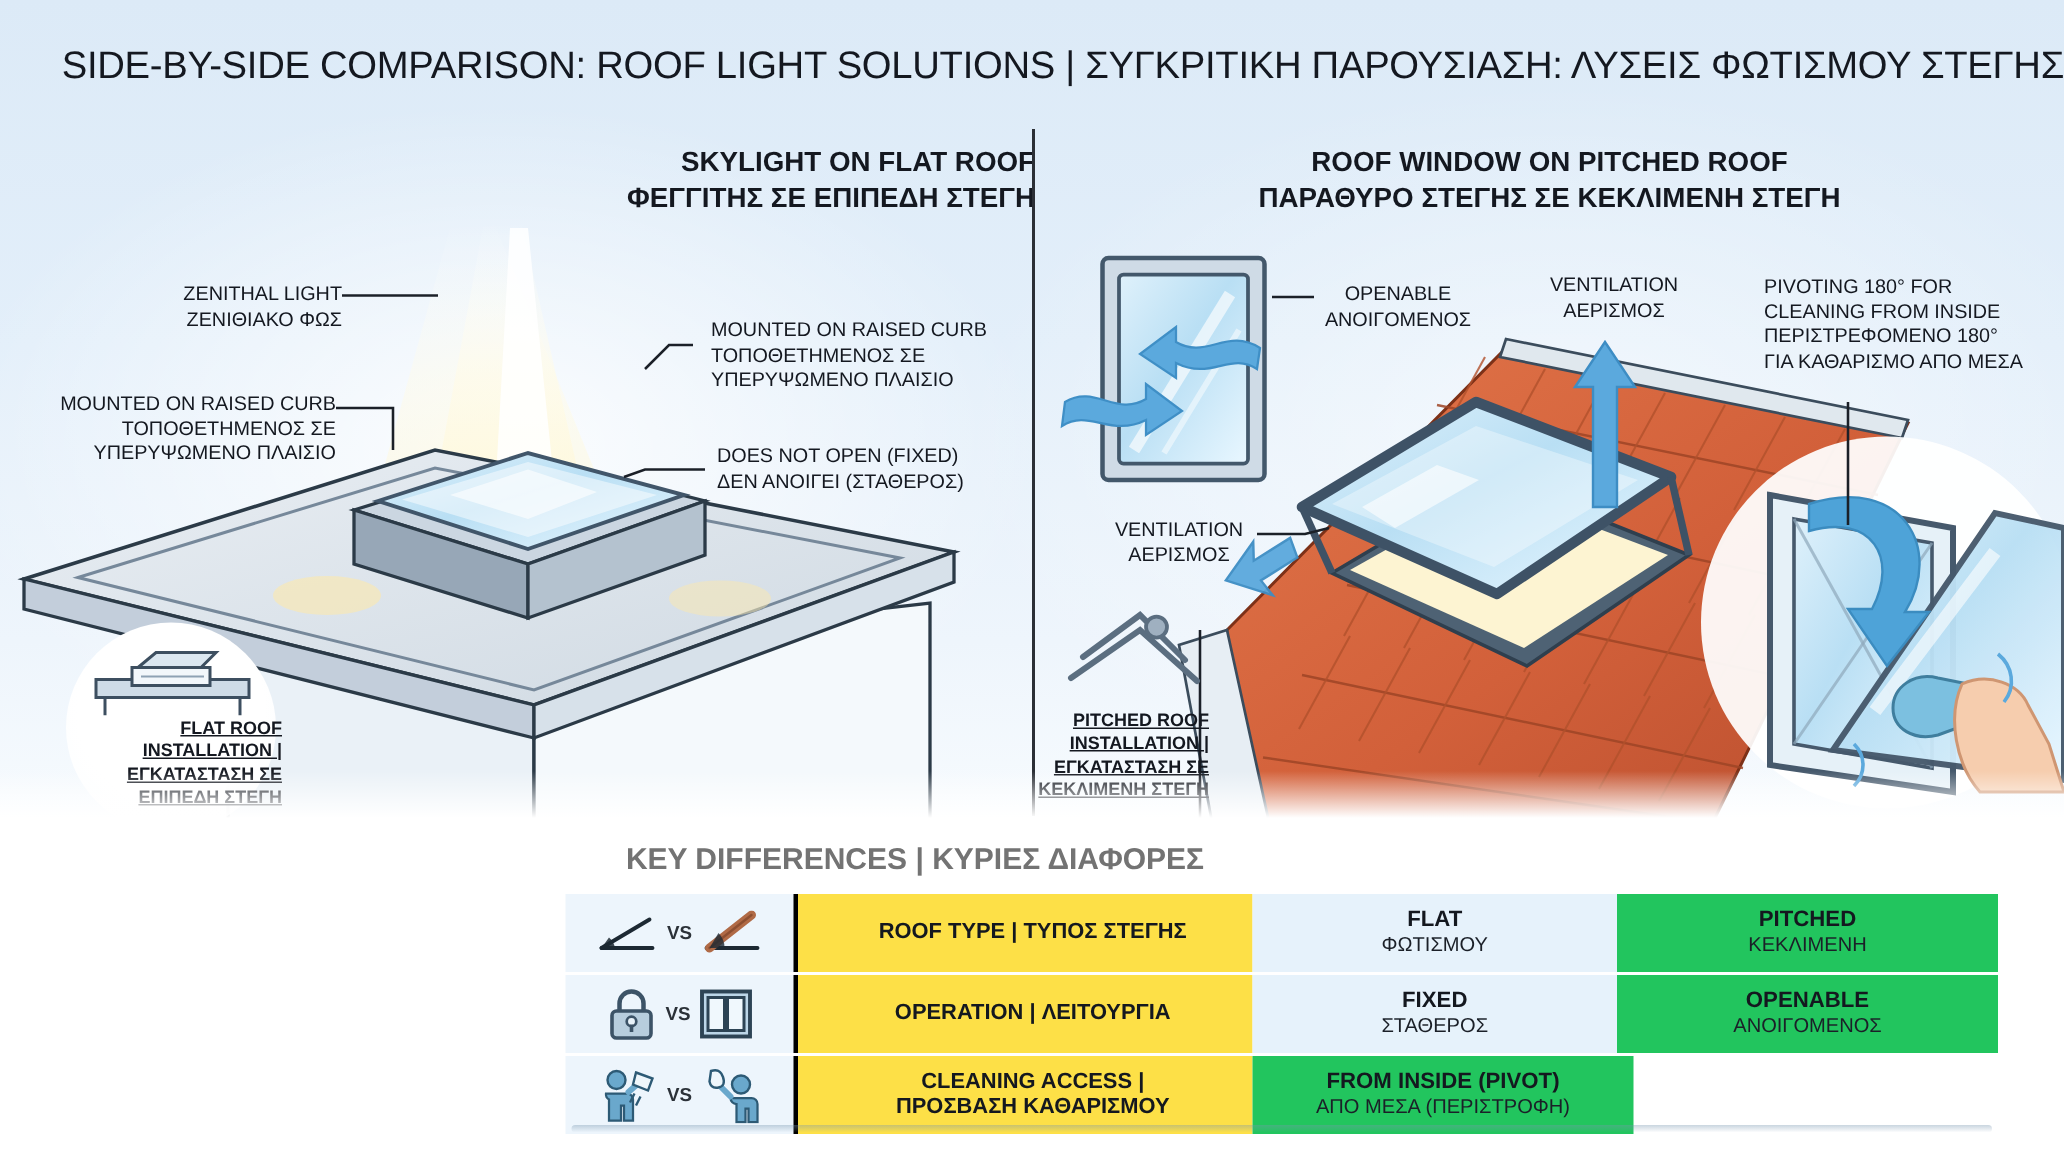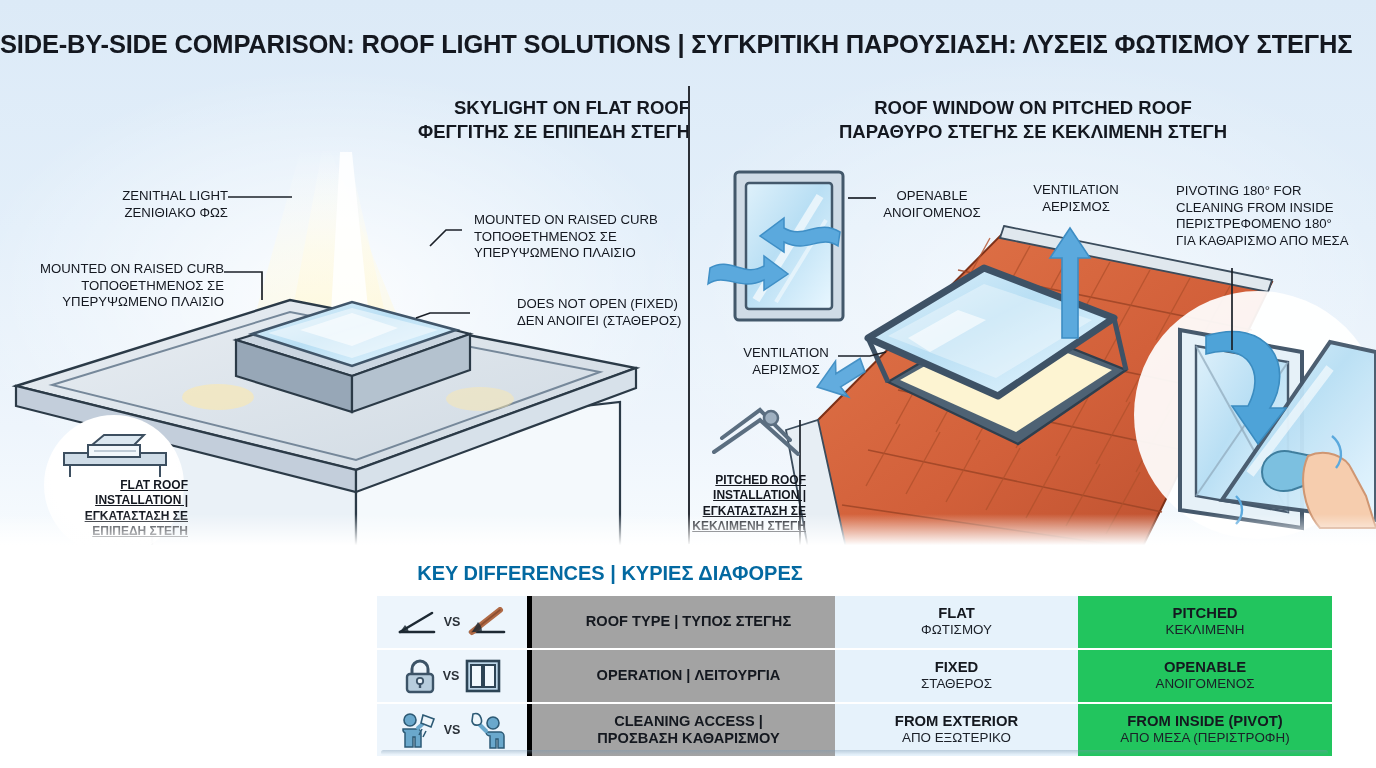--- a/index.html
+++ b/index.html
@@ -23,24 +23,25 @@
   }
   .hero-fade {
     position:absolute; left:0; bottom:0; width:100%; height:34px;
     background:linear-gradient(180deg, rgba(255,255,255,0) 0%, #ffffff 92%);
     pointer-events:none;
   }
 
   
   .main-title {
     position:absolute; left:0; top:30px; width:1376px;
-    text-align:left;
-    font-size:25.5px; font-weight:bold; letter-spacing:-0.2px;
+    text-align:right;
+    font-size:25.5px; font-weight:normal; letter-spacing:-0.2px;
     color:#141820;
     white-space:nowrap;
+    padding-left:28px;
   }
   .panel-head {
     position:absolute; text-align:center;
     font-size:18.5px; font-weight:bold; line-height:1.32;
     color:#141820; white-space:nowrap;
   }
   .panel-head.left { left:0; top:96px; width:690px;text-align:right; }
   .panel-head.right { left:690px; top:96px; width:686px; }
 
   .divider {
@@ -63,32 +64,32 @@
     background:radial-gradient(circle at 50% 42%, #ffffff 58%, rgba(255,255,255,0.72) 100%);
   }
   .badge-cap {
     position:absolute; text-align:right; font-weight:bold;
     font-size:12px; line-height:1.28; color:#141820;text-decoration:underline;
   }
 
   
   .kd-title {
     position:absolute; left:0; top:562px; width:1220px;
-    text-align:center; font-size:20px; font-weight:bold; color:#0369a1;
+    text-align:center; font-size:20px; font-weight:bold; color:#737373;
   }
   .kd-title .sep { font-weight:bold; }
 
   .table {
     position:absolute; left:377px; top:596px; width:955px;
   }
   .trow { display:flex; height:52px; margin-bottom:2px; align-items:stretch; }
   .trow:last-child { margin-bottom:0; }
   .cell { display:flex; flex-direction:column; align-items:center; justify-content:center; }
-  .c-icon  { width:155px; background:#edf5fc; border-right:5px solid #000000; }
-  .c-label { width:303px; background:#a3a3a3;padding-left:10px; }
+  .c-icon  { width:155px; background:#edf5fc; border-right:3px solid #000000; }
+  .c-label { width:303px; background:#fde047;padding-left:10px; }
   .c-a     { width:243px; background:#e6f2fb; }
   .c-b     { width:254px; background:#22c55e; }
 
   .c-icon .ic-wrap { display:flex; align-items:center; justify-content:center; gap:6px; width:100%; }
   .vs { font-size:12.5px; font-weight:bold; color:#2b3138; }
 
   .t-label {
     text-align:center; font-size:14.6px; font-weight:bold; color:#14181f; line-height:1.18;
   }
   .t-en { font-size:14.8px; font-weight:bold; color:#14181f; line-height:1.15; }
@@ -302,21 +303,21 @@
       <div class="el">ΤΟΠΟΘΕΤΗΜΕΝΟΣ ΣΕ</div>
       <div class="el">ΥΠΕΡΥΨΩΜΕΝΟ ΠΛΑΙΣΙΟ</div>
     </div>
 
     <div class="lbl" style="left:474px; top:212px;">
       <div class="en">MOUNTED ON RAISED CURB</div>
       <div class="el">ΤΟΠΟΘΕΤΗΜΕΝΟΣ ΣΕ</div>
       <div class="el">ΥΠΕΡΥΨΩΜΕΝΟ ΠΛΑΙΣΙΟ</div>
     </div>
 
-    <div class="lbl" style="left:478px; top:296px;margin-left:39px;">
+    <div class="lbl" style="left:478px; top:296px;">
       <div class="en">DOES NOT OPEN (FIXED)</div>
       <div class="el">ΔΕΝ ΑΝΟΙΓΕΙ (ΣΤΑΘΕΡΟΣ)</div>
     </div>
 
     <div class="badge" style="left:44px; top:415px; width:140px; height:140px;"></div>
     <svg style="position:absolute; left:60px; top:425px; width:110px; height:52px;" viewBox="0 0 110 52">
       <rect x="4" y="28" width="102" height="12" fill="#cfdce7" stroke="#3d4f60" stroke-width="2"></rect>
       <rect x="28" y="20" width="52" height="12" fill="#f2f7fb" stroke="#3d4f60" stroke-width="2"></rect>
       <path d="M32 20 L44 10 L84 10 L74 20 Z" fill="#dbe7f0" stroke="#3d4f60" stroke-width="2"></path>
       <path d="M10 40 L10 52 M100 40 L100 52" stroke="#3d4f60" stroke-width="2"></path>
@@ -457,24 +458,20 @@
             <path d="M20 21 h14 a4 4 0 0 1 4 4 v12 h-6 v-9 h-2 v9 h-6 V25 a4 4 0 0 1 -4 -4 Z" fill="#6aa8cc" stroke="#2d5a75" stroke-width="1.5"></path>
             <path d="M20 20 L12 12" stroke="#6aa8cc" stroke-width="4" stroke-linecap="round"></path>
             <path d="M7 3 q6 -2 8 4 q2 6 -3 7 q-5 1 -6 -4 Z" fill="#eef6fb" stroke="#2d5a75" stroke-width="1.6"></path>
           </svg>
         </div>
       </div>
       <div class="cell c-label">
         <div class="t-label">CLEANING ACCESS |</div>
         <div class="t-label">ΠΡΟΣΒΑΣΗ ΚΑΘΑΡΙΣΜΟΥ</div>
       </div>
-      <div class="cell c-a">
-        <div class="t-en">FROM EXTERIOR</div>
-        <div class="t-el">ΑΠΟ ΕΞΩΤΕΡΙΚΟ</div>
-      </div>
       <div class="cell c-b">
         <div class="t-en">FROM INSIDE (PIVOT)</div>
         <div class="t-el">ΑΠΟ ΜΕΣΑ (ΠΕΡΙΣΤΡΟΦΗ)</div>
       </div>
     </div>
   </div>
   <div class="shadow-strip"></div>
 
 </div>
 

